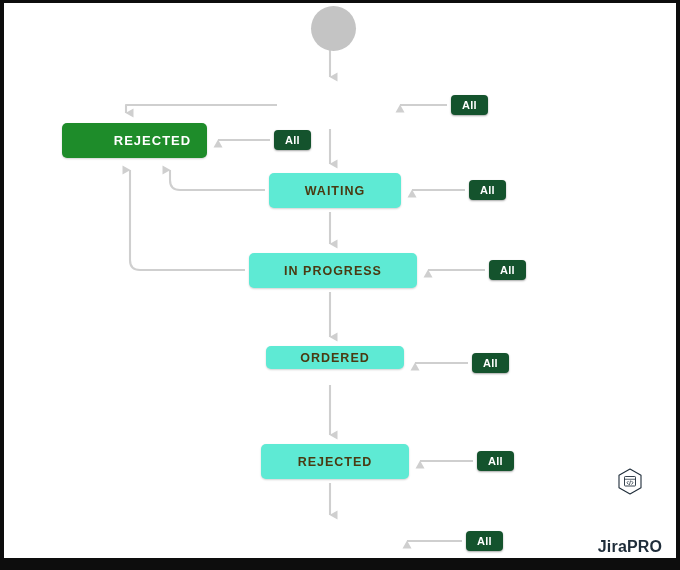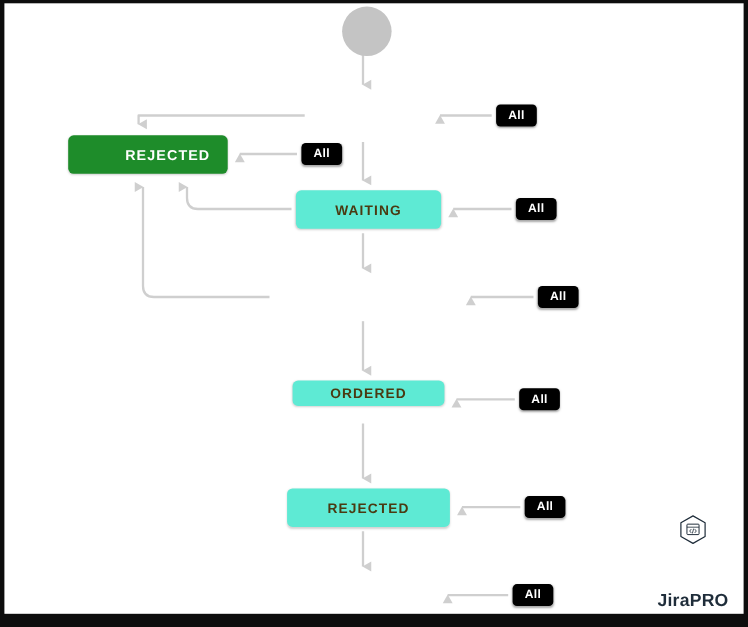--- a/index.html
+++ b/index.html
@@ -47,21 +47,21 @@
   }
   .start-circle{
     position:absolute;
     background:#c4c4c4;
     border-radius:50%;
   }
 
   
   .all-badge{
     position:absolute;
-    background:#000000;
+    background:#14532d;
     color:#ffffff;
     border-radius:4px;
     font-size:11px;
     font-weight:bold;
     display:flex;align-items:center;justify-content:center;
     letter-spacing:.3px;
     box-shadow:0 1px 2px rgba(0,0,0,.35);
     box-sizing:border-box;
   }
 
@@ -128,20 +128,21 @@
     </g>
   </svg>
 
   <div class="start-circle" style="left:307px;top:3px;width:45px;height:45px;"></div>
 
 
   <div class="node node-green" style="left:58px;top:120px;width:145px;height:35px;padding-left:36px;">REJECTED</div>
 
   <div class="node node-amber" style="left:265px;top:170px;width:132px;height:35px;">WAITING</div>
 
+  <div class="node node-amber" style="left:245px;top:250px;width:168px;height:35px;">IN PROGRESS</div>
 
   <div class="node node-amber" style="left:262px;top:343px;width:138px;height:23px;">ORDERED</div>
 
   <div class="node node-amber" style="left:257px;top:441px;width:148px;height:35px;">REJECTED</div>
 
 
   <div class="all-badge" style="left:447px;top:92px;width:37px;height:20px;">All</div>
 
   <div class="all-badge" style="left:270px;top:127px;width:37px;height:20px;">All</div>
 

